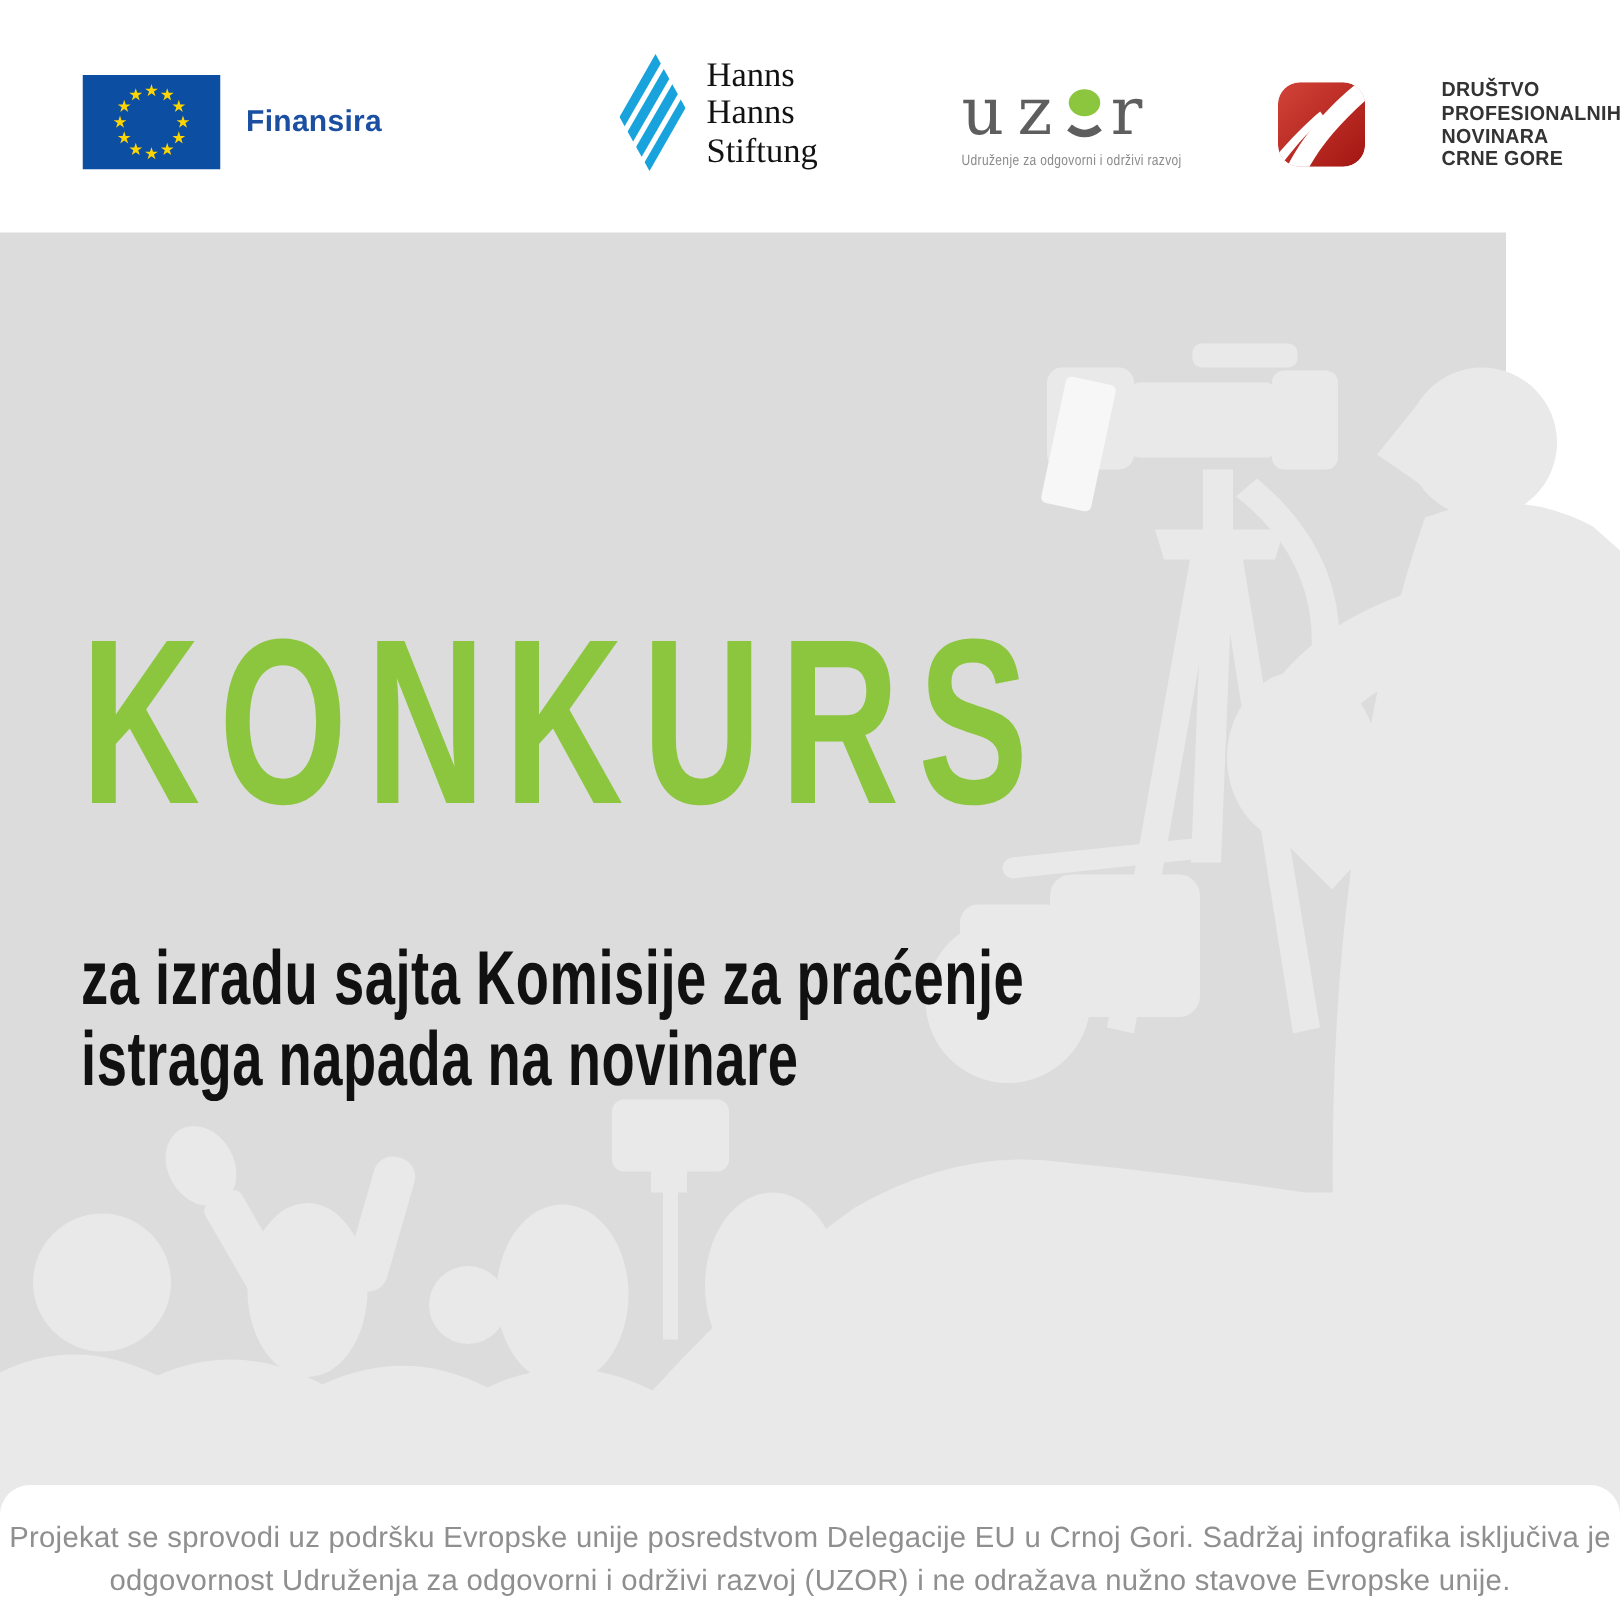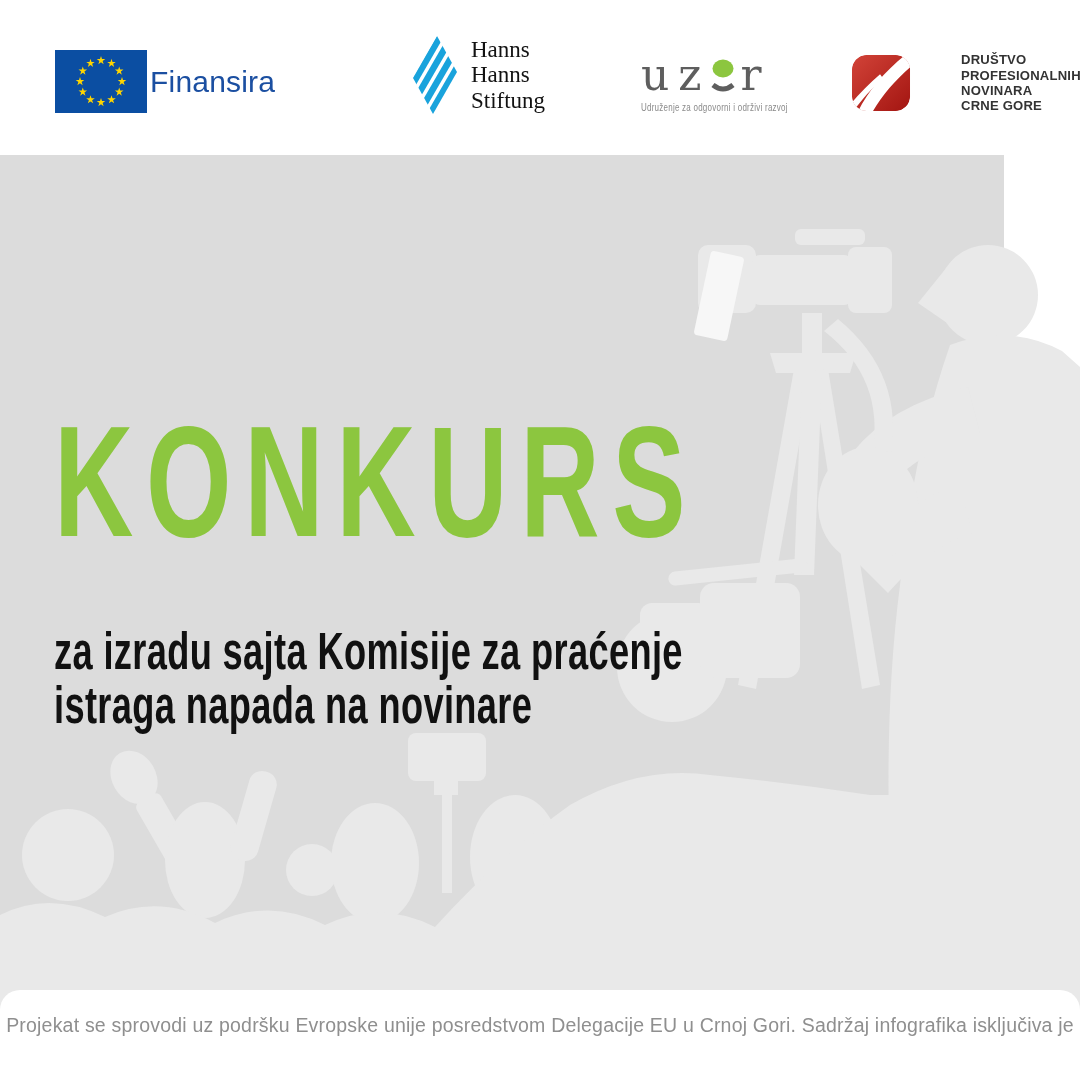--- a/index.html
+++ b/index.html
@@ -31,22 +31,22 @@
 
   
   .header{
     position:absolute;left:0;top:0;width:1080px;height:155px;
     background:var(--panel-white);
   }
   .logo-group{position:absolute;display:flex;align-items:center;}
   .eu-group{left:55px;top:50px;}
   .eu-flag{display:block;}
   .eu-text{
-    margin-left:3px;
-    font-weight:normal;font-size:30px;line-height:29px;
+    margin-left:17px;
+    font-weight:bold;font-size:20px;line-height:29px;
     color:var(--eu-text-blue);
     letter-spacing:.2px;
   }
   .hss-group{left:413px;top:36px;align-items:center;}
   .hss-text{
     margin-left:14px;
     font-family:"Liberation Serif",serif;
     font-size:23px;line-height:25.5px;color:#121212;
   }
   .uzor-group{left:641px;top:53px;display:block;}
@@ -256,15 +256,16 @@
     <div class="title">KONKURS</div>
 
     <div class="subtitle">
       <div>za izradu sajta Komisije za praćenje</div>
       <div>istraga napada na novinare</div>
     </div>
   </div>
 
   <div class="footer">
     <div class="footer-line">Projekat se sprovodi uz podršku Evropske unije posredstvom Delegacije EU u Crnoj Gori. Sadržaj infografika isključiva je</div>
+    <div class="footer-line">odgovornost Udruženja za odgovorni i održivi razvoj (UZOR) i ne odražava nužno stavove Evropske unije.</div>
   </div>
 
 </div>
 
 </body></html>

